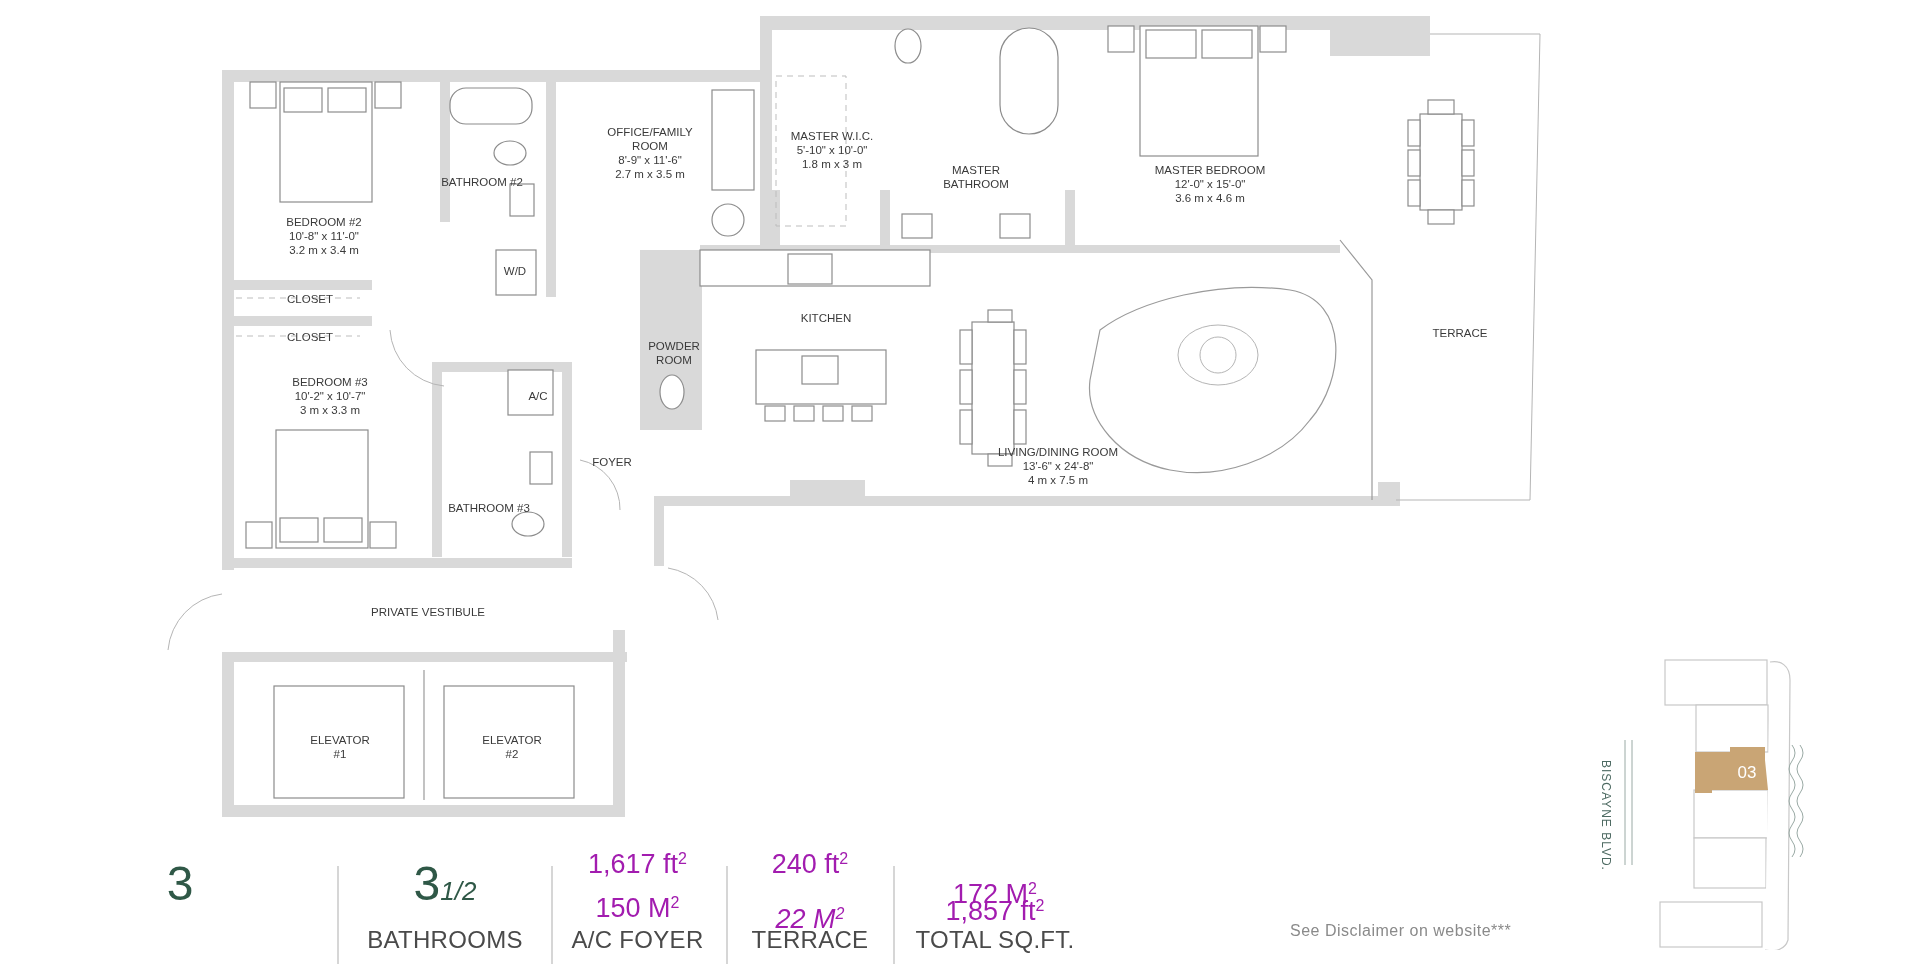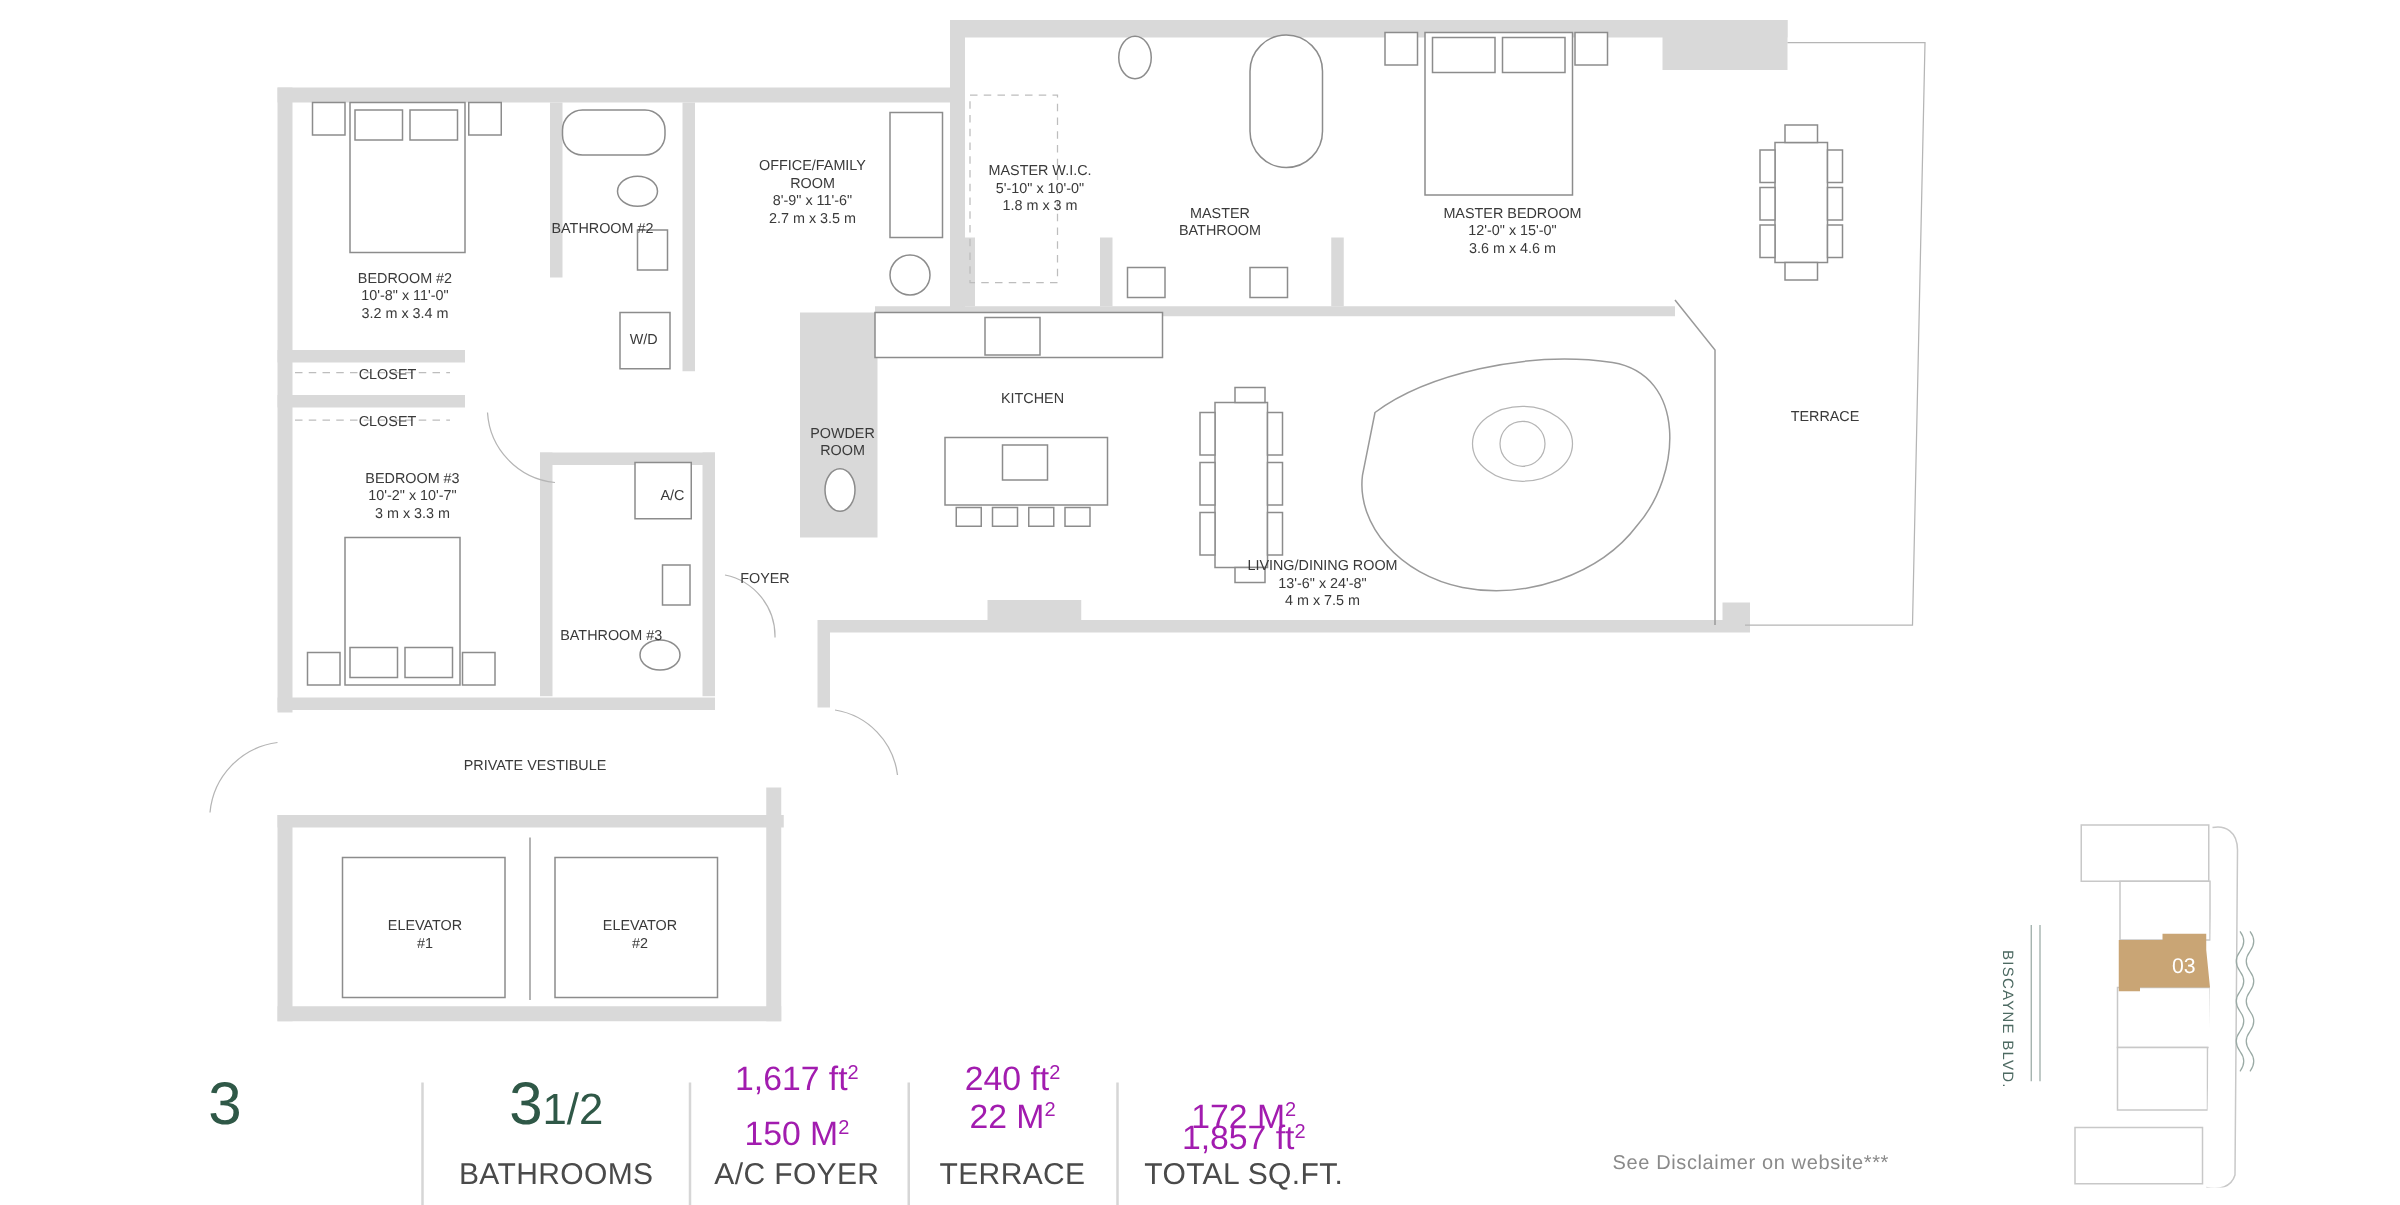--- a/index.html
+++ b/index.html
@@ -7,21 +7,21 @@
   #plan{position:absolute;left:0;top:0;width:1920px;height:840px;}
   .lbl{font-family:"Liberation Sans",sans-serif;font-size:11.5px;fill:#3a3a3a;text-anchor:middle;}
   .wall{fill:#d9d9d9;}
   .ln{fill:none;stroke:#9a9a9a;stroke-width:1.2;}
   .lnl{fill:none;stroke:#b5b5b5;stroke-width:1;}
   .fx{fill:#fff;stroke:#8c8c8c;stroke-width:1.2;}
   .dash{stroke:#bdbdbd;stroke-width:1;stroke-dasharray:6 5;fill:none;}
   .stats{position:absolute;left:0;top:840px;width:1920px;height:124px;}
   .stat{position:absolute;top:0;height:124px;text-align:center;}
   .big{color:#2f5847;font-size:48px;line-height:48px;position:absolute;left:0;right:0;top:20px;}
-  .big small{font-size:35px;}
+  .big small{font-size:26px;font-style:italic;}
   .val{color:#a21caf;font-size:27px;line-height:30px;position:absolute;left:0;right:0;}
   .val sup{font-size:16px;vertical-align:9px;}
   .cap{color:#4a4a4a;font-size:24px;position:absolute;left:0;right:0;top:86px;letter-spacing:0.3px;white-space:nowrap;}
   .sep{position:absolute;top:26px;width:2px;height:108px;background:#d6d6d6;}
   .disclaimer{position:absolute;left:1290px;top:922px;font-size:16px;color:#8a8a8a;letter-spacing:0.5px;}
   #keyplan{position:absolute;left:1580px;top:650px;width:240px;height:300px;}
   .kp{fill:#fff;stroke:#c8c8c8;stroke-width:1.2;}
   .street{font-family:"Liberation Sans",sans-serif;font-size:12px;fill:#4d6a62;letter-spacing:1px;}
 </style>
 </head>
@@ -205,21 +205,21 @@
   </div>
   <div class="sep" style="left:551px;"></div>
   <div class="stat" style="left:565px;width:145px;">
     <div class="val" style="top:4px;"><span>1,617 ft</span><sup>2</sup></div>
     <div class="val" style="top:48px;"><span>150 M</span><sup>2</sup></div>
     <div class="cap">A/C FOYER</div>
   </div>
   <div class="sep" style="left:726px;"></div>
   <div class="stat" style="left:740px;width:140px;">
     <div class="val" style="top:4px;"><span>240 ft</span><sup>2</sup></div>
-    <div class="val" style="top:34px;"><span>22 M</span><sup>2</sup></div>
+    <div class="val" style="top:59px;font-style:italic;"><span>22 M</span><sup>2</sup></div>
     <div class="cap">TERRACE</div>
   </div>
   <div class="sep" style="left:893px;"></div>
   <div class="stat" style="left:905px;width:180px;">
     <div class="val" style="top:4px;margin-top:47px;"><span>1,857 ft</span><sup>2</sup></div>
     <div class="val" style="top:34px;"><span>172 M</span><sup>2</sup></div>
     <div class="cap">TOTAL SQ.FT.</div>
   </div>
 </div>
 

